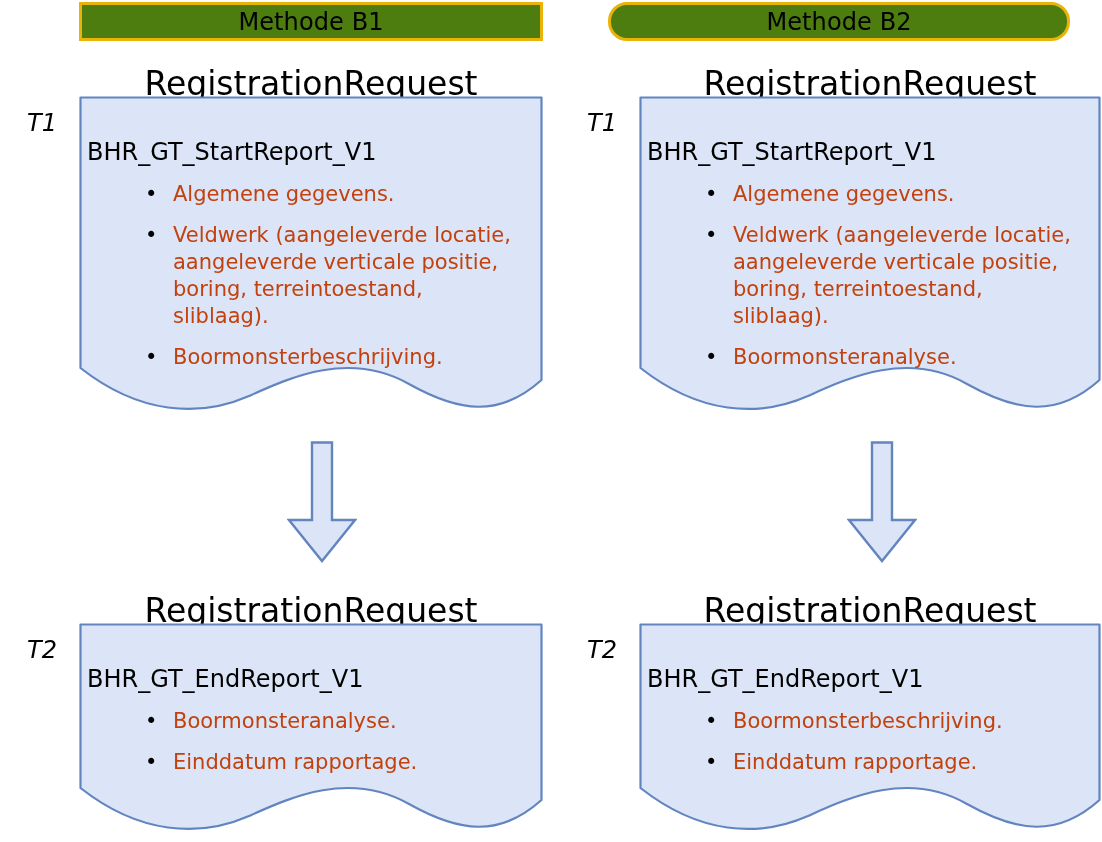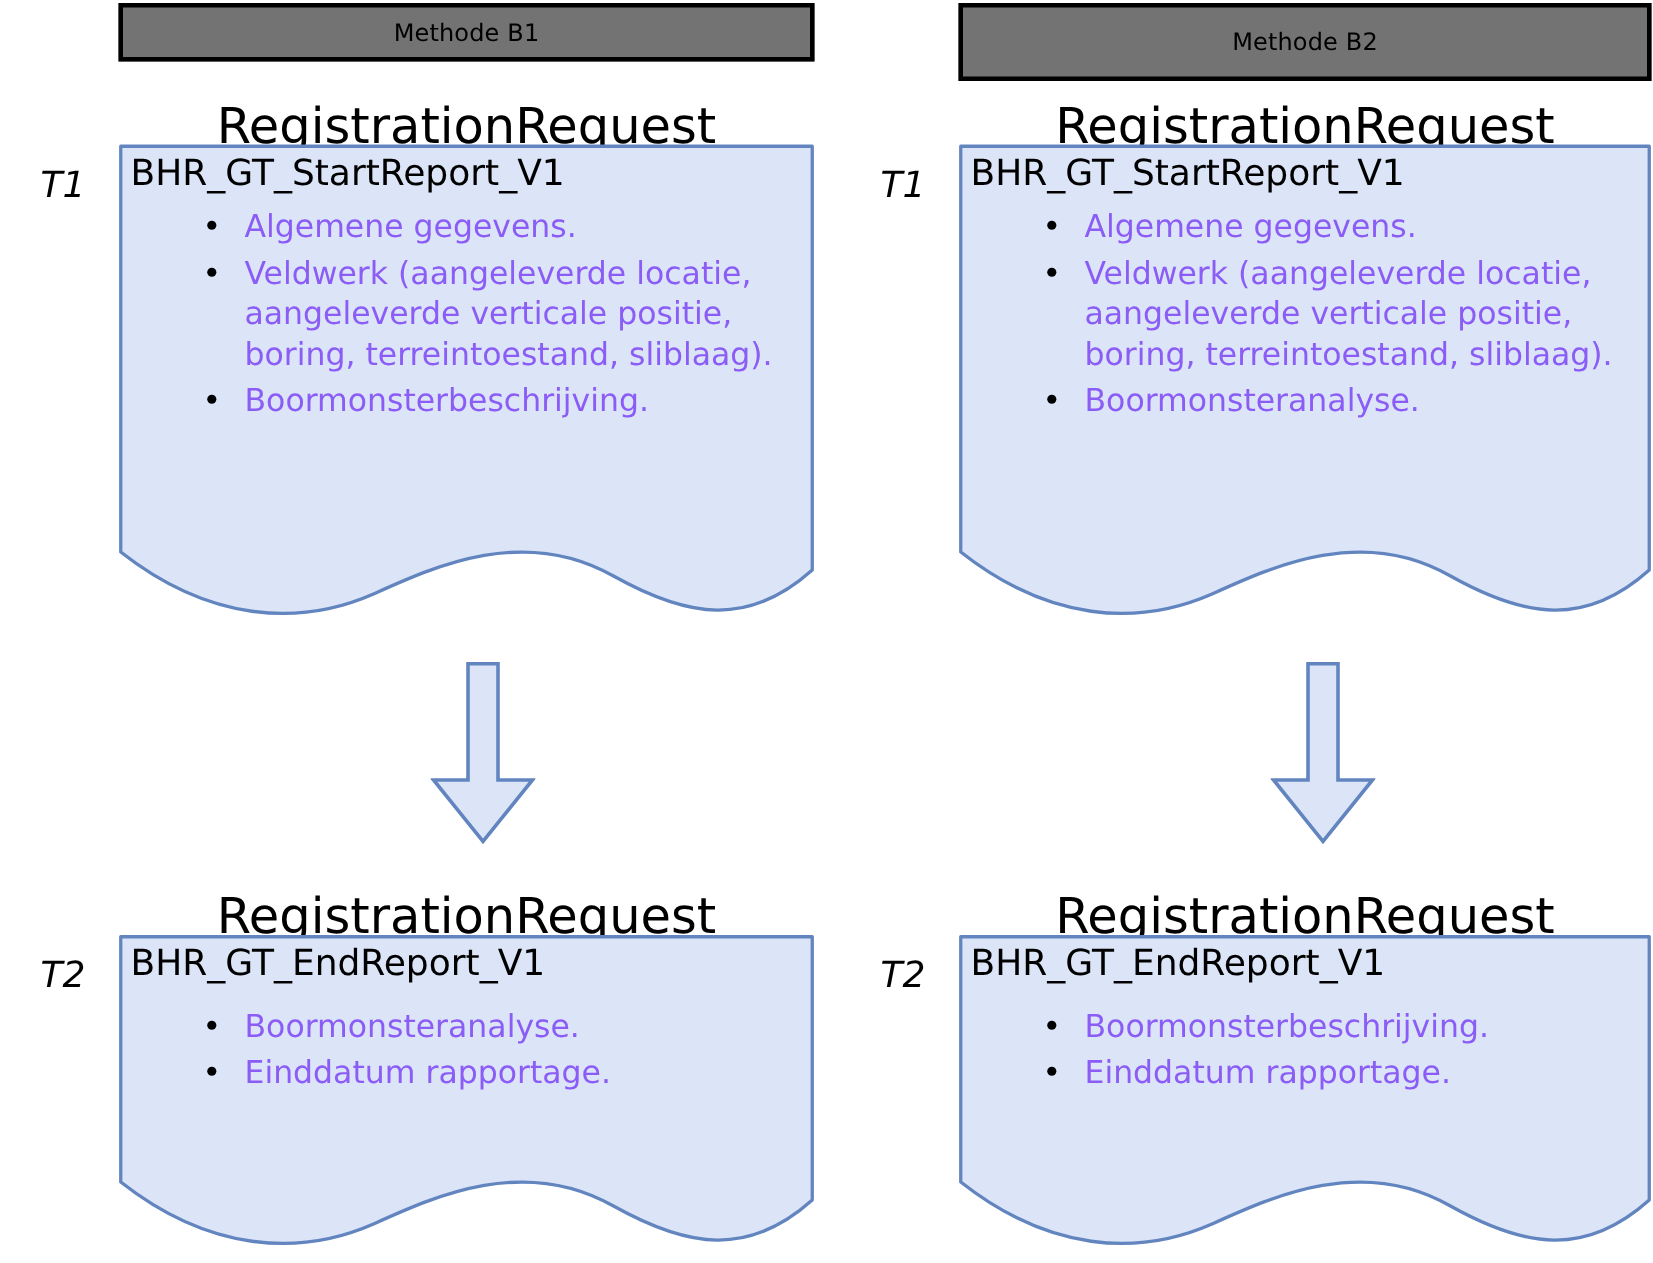--- a/index.html
+++ b/index.html
@@ -13,32 +13,32 @@
     position: relative;
     font-family: "DejaVu Sans", "Liberation Sans", sans-serif;
     color: #000000;
     overflow: hidden;
   }
 
   
   .method-header {
     position: absolute;
     box-sizing: border-box;
-    border: 3px solid #000000;
-    background: #737373;
+    border: 3px solid #eab308;
+    background: #4d7c0f;
     display: flex;
     align-items: center;
     justify-content: center;
-    font-size: 16px;
+    font-size: 24px;
     line-height: 1;
     color: #000000;
     letter-spacing: 0.1px;
   }
   #method-header-b1 { left: 79px;  top: 2px; width: 464px; height: 39px; }
-  #method-header-b2 { left: 639px; top: 2px; width: 462px; height: 52px; }
+  #method-header-b2 { left: 608px; top: 2px; width: 462px; height: 39px; border-radius: 19px; }
 
   
   .doc-caption {
     position: absolute;
     font-size: 33px;
     line-height: 1;
     text-align: center;
     color: #000000;
     white-space: nowrap;
   }
@@ -78,32 +78,33 @@
     top: 0;
     width: 100%;
     box-sizing: border-box;
     padding: 4px 10px 0 8px;
   }
   .doc-title {
     font-size: 24px;
     line-height: 30px;
     color: #000000;
     white-space: nowrap;
+    margin-top: 37px;
   }
   .doc-list {
     margin: 8px 0 0 0;
     padding: 0 0 0 72px;
     list-style: none;
   }
   .doc-list li {
     position: relative;
     font-size: 21px;
     line-height: 27px;
-    color: #8b5cf6;
-    margin: 4px;
+    color: #c2410c;
+    margin: 14px;
     padding: 0;
   }
   .doc-list li::before {
     content: "\2022";
     position: absolute;
     left: -28px;
     top: 0;
     font-size: 21px;
     line-height: 27px;
     color: #000000;

